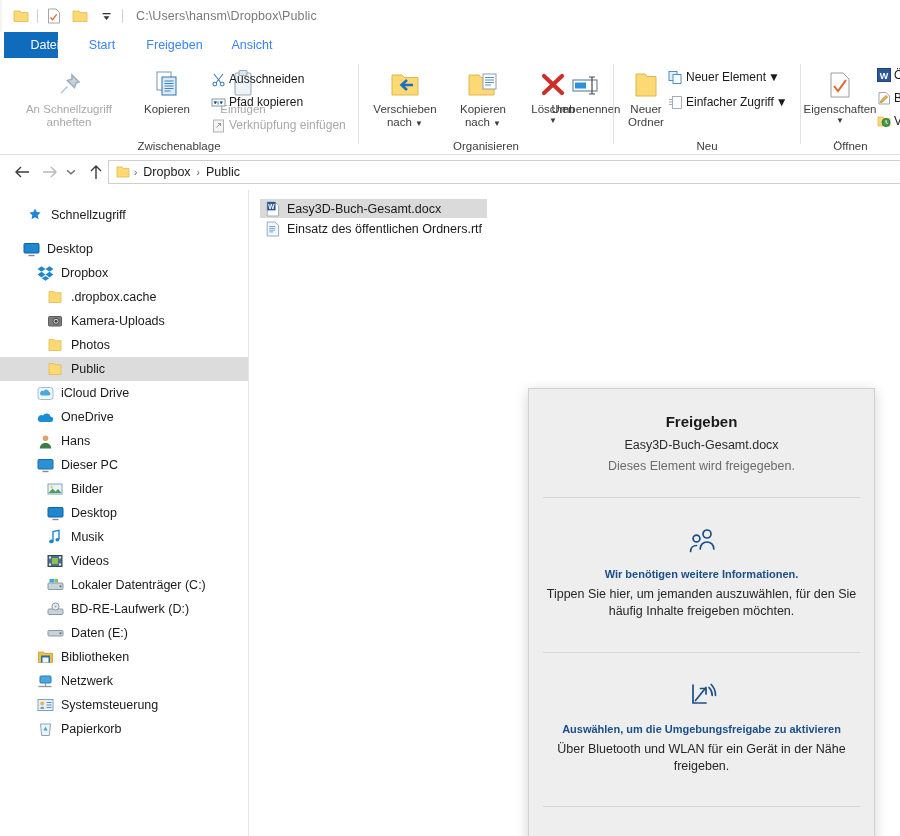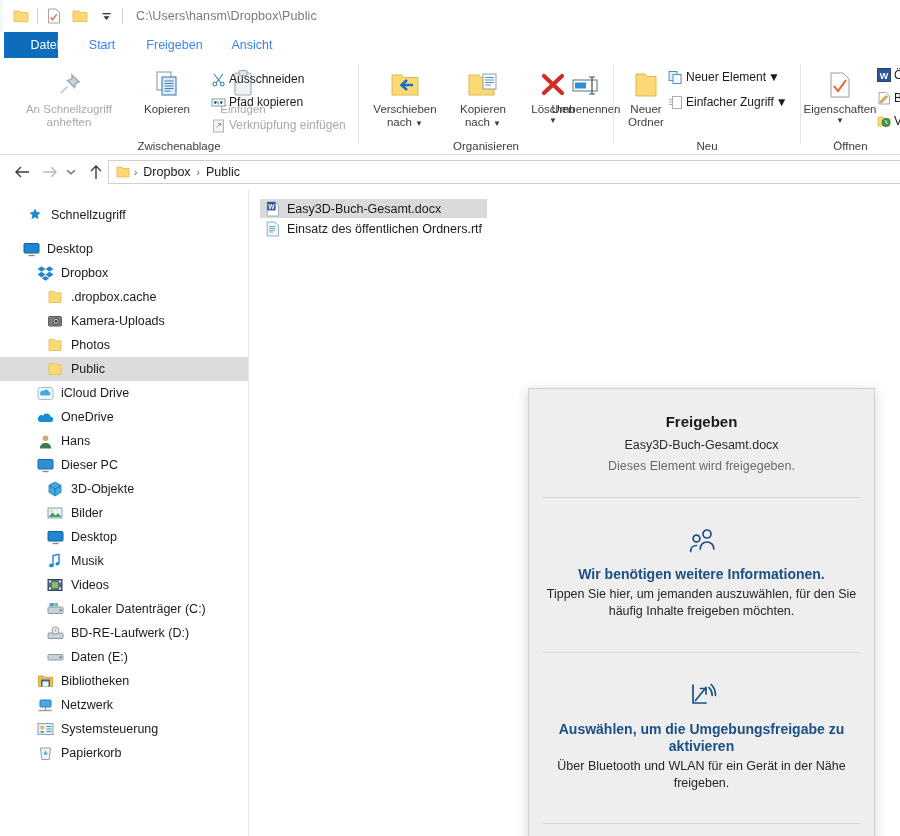--- a/index.html
+++ b/index.html
@@ -115,21 +115,21 @@
     background:#eeeeee;
     border:1px solid #d0d0d0;
     box-shadow: 0 3px 12px rgba(0,0,0,0.18);
     box-sizing:border-box;
     overflow:hidden;
   }
   .sp-sep { height:1px; background:#d6d6d6; margin:0 14px; }
   .sp-title { text-align:center; font-size:15px; font-weight:bold; color:#1a1a1a; margin-top:24px; }
   .sp-sub { text-align:center; font-size:12.5px; color:#2b2b2b; margin-top:8px; }
   .sp-note { text-align:center; font-size:12.5px; color:#6b6b6b; margin-top:7px; }
-  .sp-link { text-align:center; font-size:14px; font-weight:bold; color:#1b4f87; line-height:17px; padding:0 22px; cursor:default;}
+  .sp-link { text-align:center; font-size:11px; font-weight:bold; color:#1b4f87; line-height:17px; padding:0 22px; cursor:default;}
   .sp-desc { text-align:center; font-size:12.5px; color:#262626; line-height:17px; padding:0 16px; margin-top:3px;}
   .sp-iconwrap { display:flex; justify-content:center; }
   .sp-apps { display:flex; gap:24px; padding:22px 0 0 36px; }
 </style>
 </head>
 <body>
 
 <div class="app">
 
   <div class="titlebar">
@@ -548,30 +548,20 @@
         <span style="width:36px;flex:0 0 36px;"></span>
         <span class="tree-ic">
           <svg width="17" height="15" viewBox="0 0 17 15">
               <rect x="1" y="1.5" width="15" height="9.5" rx="1" fill="#2b91d4" stroke="#1a6a9e"></rect>
               <path d="M5.5 13.5h6" stroke="#888" stroke-width="1.4"></path>
             </svg>
         </span>
         <span>Dieser PC</span>
       </div>
 
-      <div class="tree-row">
-        <span style="width:46px;flex:0 0 46px;"></span>
-        <span class="tree-ic">
-          <svg width="16" height="16" viewBox="0 0 16 16">
-            <path d="M8 1l6 3.3v7L8 15l-6-3.7v-7z" fill="#3fa9dd" stroke="#2178a8" stroke-width=".8"></path>
-            <path d="M2 4.3L8 8l6-3.7M8 8v7" stroke="#1d6f9e" stroke-width=".8" fill="none"></path>
-          </svg>
-        </span>
-        <span>3D-Objekte</span>
-      </div>
 
       <div class="tree-row">
         <span style="width:46px;flex:0 0 46px;"></span>
         <span class="tree-ic">
           <svg width="16" height="14" viewBox="0 0 16 14">
             <rect x="1" y="2" width="14" height="10" fill="#eaf3fb" stroke="#7fa3bd"></rect>
             <path d="M1.5 11l4-4.5 3 3 2.5-2.5 3.5 4z" fill="#4d9f53"></path>
             <circle cx="4.6" cy="5" r="1.2" fill="#f2c94c"></circle>
           </svg>
         </span>

